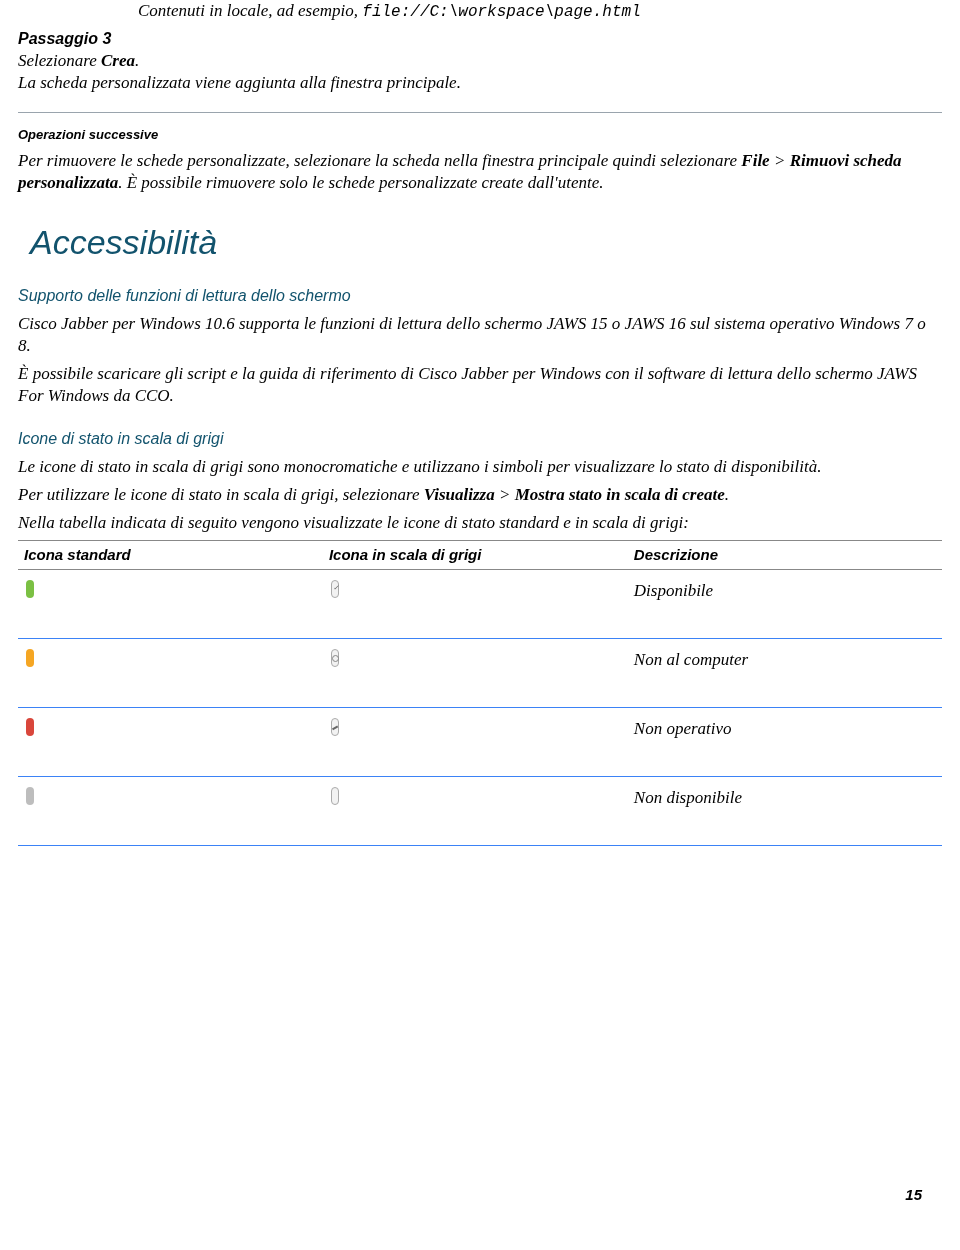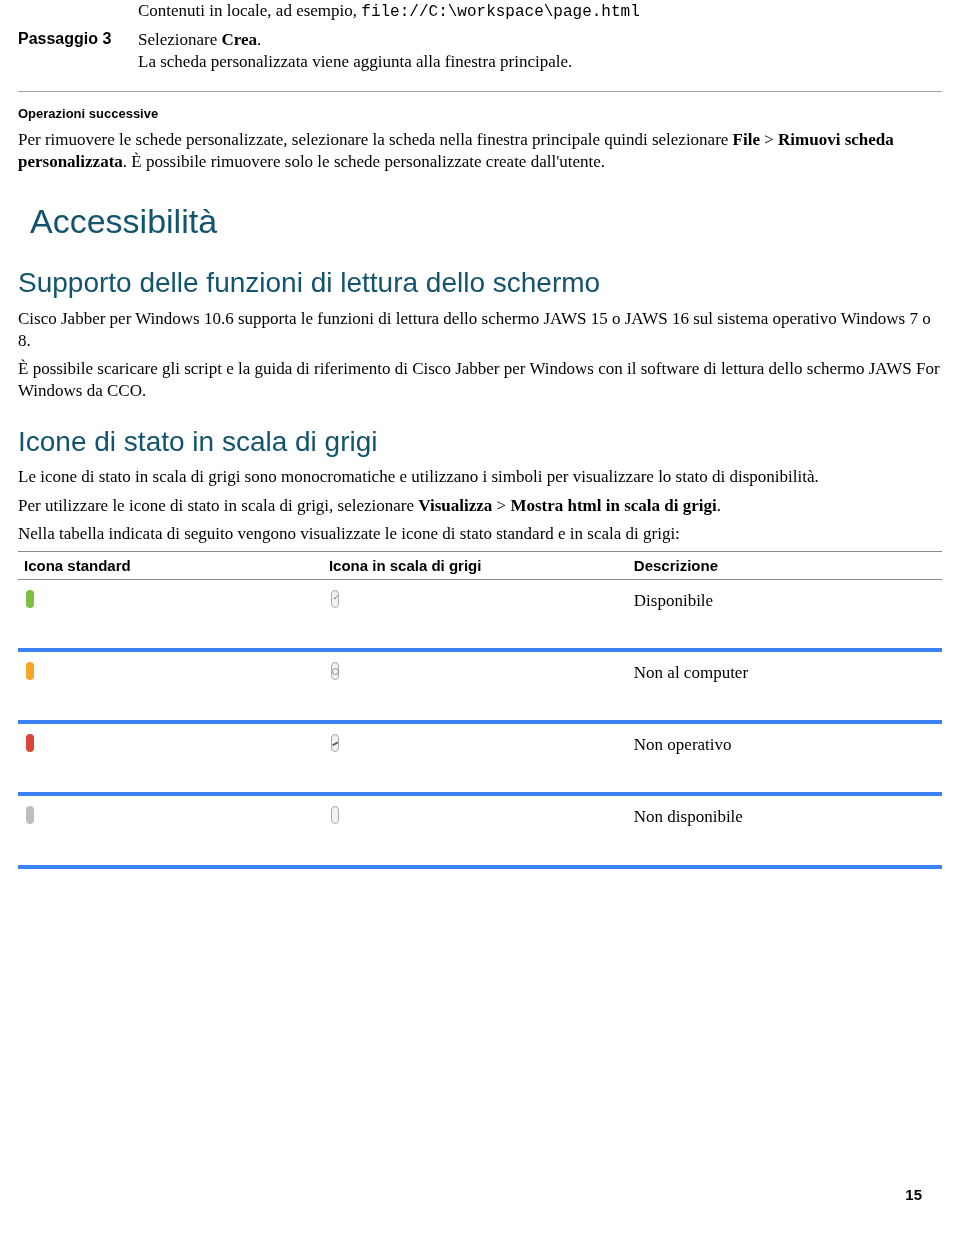--- a/index.html
+++ b/index.html
@@ -4,21 +4,21 @@
 <style>
   body {
     font-family: Georgia, 'Times New Roman', serif;
     font-size: 17px;
     color: #000;
     margin: 0;
     padding: 0 18px 18px 18px;
     width: 924px;
     line-height: 1.3;
   }
-  .step-row { display: flex; margin-top: 6px; }
+  .step-row { display: flex; margin-top: 6px; flex-direction: column; }
   .step-label {
     font-family: Arial, Helvetica, sans-serif;
     font-weight: bold;
     width: 120px;
     flex-shrink: 0;
     font-size: 16px;
   }
   .step-body { flex: 1; }
   .mono { font-family: "Courier New", monospace; font-size: 16px; }
   .indent-body { margin-left: 120px; }
@@ -31,21 +31,21 @@
     font-family: Arial, Helvetica, sans-serif;
     color: #12536d;
     font-weight: normal;
     font-size: 34px;
     margin: 26px 0 14px 12px;
   }
   h2 {
     font-family: Arial, Helvetica, sans-serif;
     color: #12536d;
     font-weight: normal;
-    font-size: 28px;
+    font-size: 16px;
     margin: 22px 0 6px 0;
   }
   .sub-head {
     font-family: Arial, Helvetica, sans-serif;
     font-weight: bold;
     font-size: 13px;
     margin-top: 4px;
   }
   p { margin: 6px 0; }
   table.icons {
@@ -58,21 +58,21 @@
     font-weight: bold;
     text-align: left;
     padding: 4px 6px;
     border-top: 1px solid #888;
     border-bottom: 1px solid #888;
     font-size: 15px;
   }
   table.icons td {
     padding: 10px 6px 34px 6px;
     vertical-align: top;
-    border-bottom: 4px solid #3b82f6;
+    border-bottom: 1px solid #3b82f6;
   }
   table.icons td.iconcell { width: 33%; }
   table.icons td.desc { width: 34%; font-size: 17px; }
   .pill {
     display: inline-block;
     width: 8px;
     height: 18px;
     border-radius: 4px;
     position: relative;
     margin-left: 2px;
@@ -106,21 +106,21 @@
     transform: rotate(-30deg);
   }
   .pnum {
     position: absolute;
     right: 20px;
     bottom: 28px;
     font-family: Arial, Helvetica, sans-serif;
     font-weight: bold;
     font-size: 15px;
   }
-  .pagewrap { position: relative; min-height: 1232px; }
+  .pagewrap { position: relative; min-height: 1232px; font-style: italic; }
 </style>
 </head>
 <body>
 <div class="pagewrap">
 
 <div class="indent-body">
   <span>Contenuti in locale, ad esempio, </span><span class="mono">file://C:\workspace\page.html</span>
 </div>
 
 <div class="step-row">
@@ -140,21 +140,21 @@
 
 <h1>Accessibilità</h1>
 
 <h2>Supporto delle funzioni di lettura dello schermo</h2>
 <p>Cisco Jabber per Windows 10.6 supporta le funzioni di lettura dello schermo JAWS 15 o JAWS 16 sul sistema operativo Windows 7 o 8.</p>
 <p>È possibile scaricare gli script e la guida di riferimento di Cisco Jabber per Windows con il software di lettura dello schermo JAWS For Windows da CCO.</p>
 
 <h2>Icone di stato in scala di grigi</h2>
 <p>Le icone di stato in scala di grigi sono monocromatiche e utilizzano i simboli per visualizzare lo stato di disponibilità.</p>
 <p>
-  <span>Per utilizzare le icone di stato in scala di grigi, selezionare </span><b>Visualizza</b><span> &gt; </span><b>Mostra html in scala di grigi</b><span>.</span>
+  <span>Per utilizzare le icone di stato in scala di grigi, selezionare </span><b>Visualizza</b><span> &gt; </span><b>Mostra stato in scala di create</b><span>.</span>
 </p>
 <p>Nella tabella indicata di seguito vengono visualizzate le icone di stato standard e in scala di grigi:</p>
 
 <table class="icons">
   <thead>
     <tr>
       <th>Icona standard</th>
       <th>Icona in scala di grigi</th>
       <th>Descrizione</th>
     </tr>

